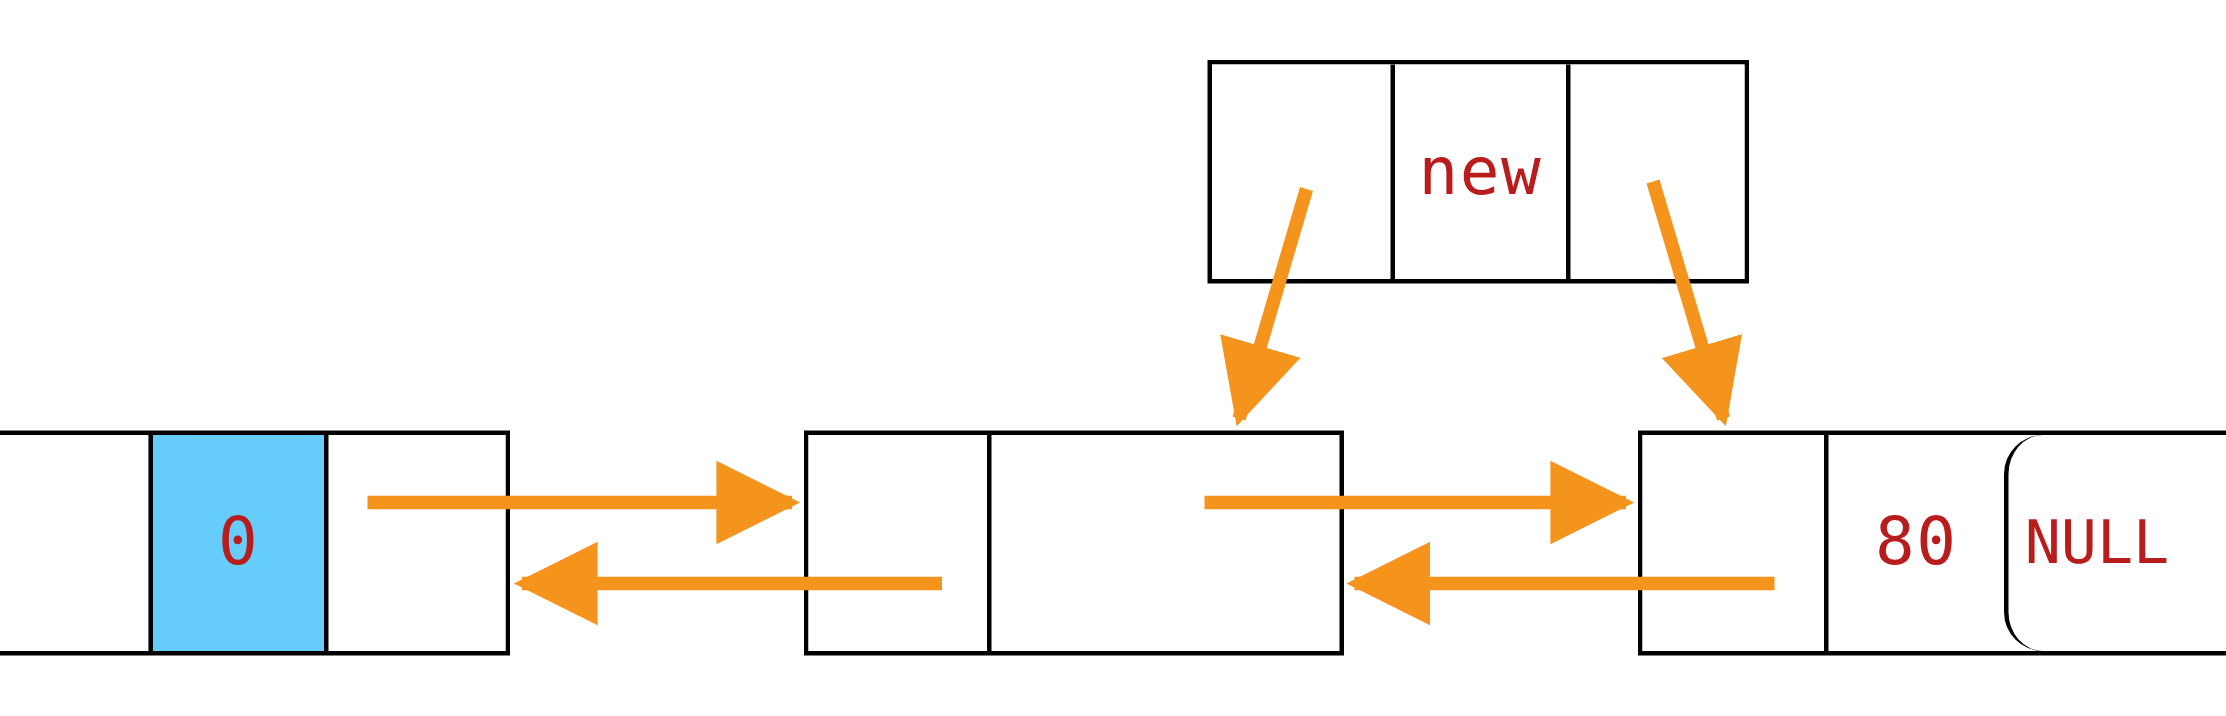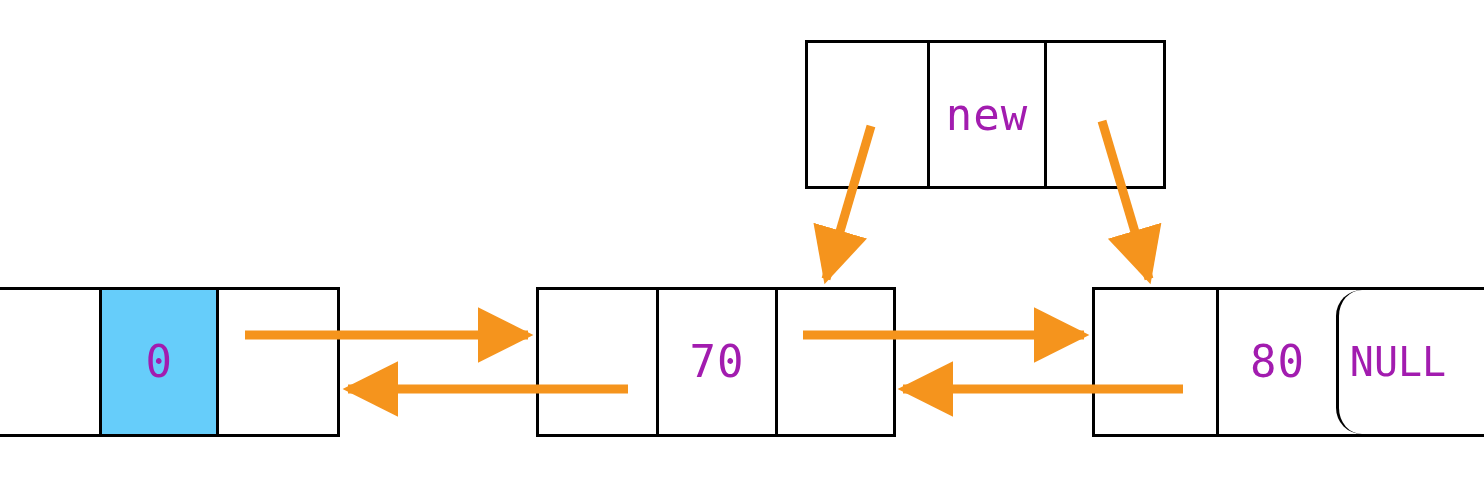--- a/index.html
+++ b/index.html
@@ -23,21 +23,21 @@
     background: #ffffff;
     z-index: 2;
   }
   .cell {
     box-sizing: border-box;
     display: flex;
     align-items: center;
     justify-content: center;
     background: #ffffff;
     font-size: 44px;
-    color: #a21caf;
+    color: #b91c1c;
     letter-spacing: 1px;
     line-height: 1;
     white-space: nowrap;
     overflow: hidden;
   }
   .cell.div-left {
     border-left: 3px solid #000000;
   }
   .cell.highlight {
     background: #66cdfa;
@@ -68,21 +68,20 @@
   </div>
 
   <div class="node" style="left:805px; top:40px; width:361px; height:149px;">
     <div class="cell" style="width:121px;"></div>
     <div class="cell div-left" style="width:119px;">new</div>
     <div class="cell div-left" style="width:121px;"></div>
   </div>
 
   <div class="node" style="left:536px; top:287px; width:360px; height:150px;">
     <div class="cell" style="width:119px;"></div>
-    <div class="cell div-left" style="width:121px;">70</div>
     <div class="cell div-left" style="width:120px;"></div>
   </div>
 
   <div class="node" style="left:1092px; top:287px; width:410px; height:150px;">
     <div class="cell" style="width:121px;"></div>
     <div class="cell div-left" style="width:120px;">80</div>
     <div class="cell div-left tight" style="width:121px;border-radius:26px;">NULL</div>
   </div>
 
   <svg class="arrow-layer" viewBox="0 0 1484 477" width="1484" height="477" xmlns="http://www.w3.org/2000/svg">

